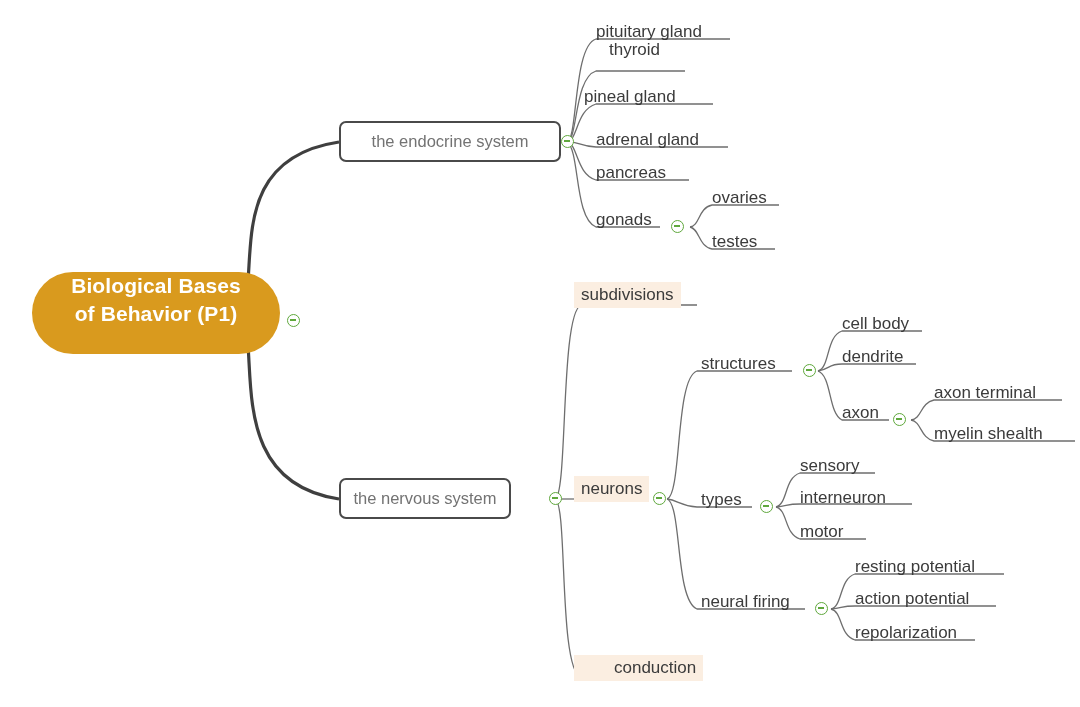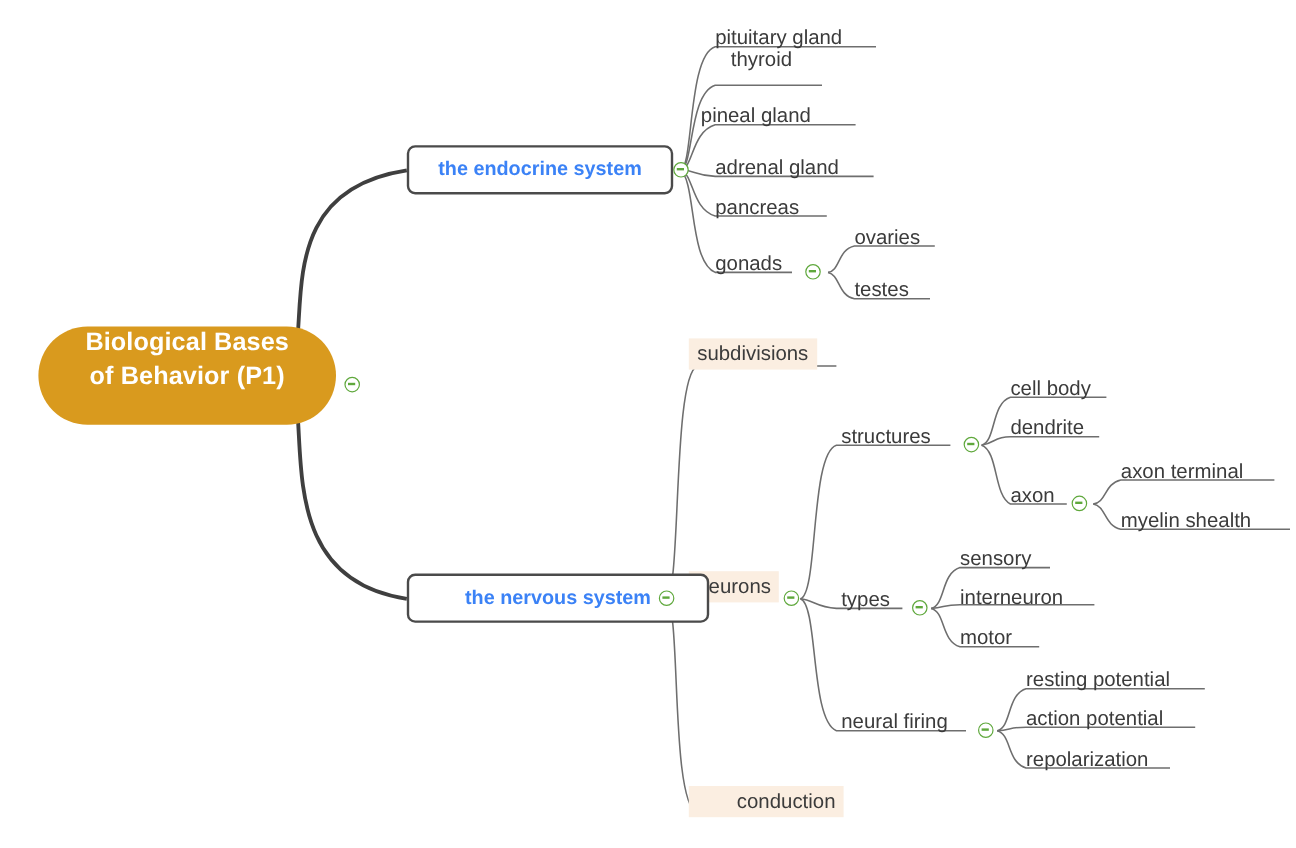--- a/index.html
+++ b/index.html
@@ -62,35 +62,35 @@
     background: #ffffff;
     border: 2px solid #4A4A4A;
     border-radius: 7px;
     display: flex;
     align-items: center;
     justify-content: center;
     box-sizing: border-box;
     z-index: 5;
   }
   .main-label {
-    color: #3b82f6;
+    color: #737373;
     font-size: 16.5px;
-    font-weight: bold;
+    font-weight: normal;
     white-space: nowrap;
   }
   #node-endocrine {
     left: 339px;
     top: 121px;
     width: 222px;
     height: 41px;
   }
   #node-nervous {
     left: 339px;
     top: 478px;
-    width: 252px;
+    width: 172px;
     height: 41px;
   }
 
   
   .sub-node {
     position: absolute;
     white-space: nowrap;
     color: #3B3B3B;
     font-size: 17px;
     line-height: 1;

